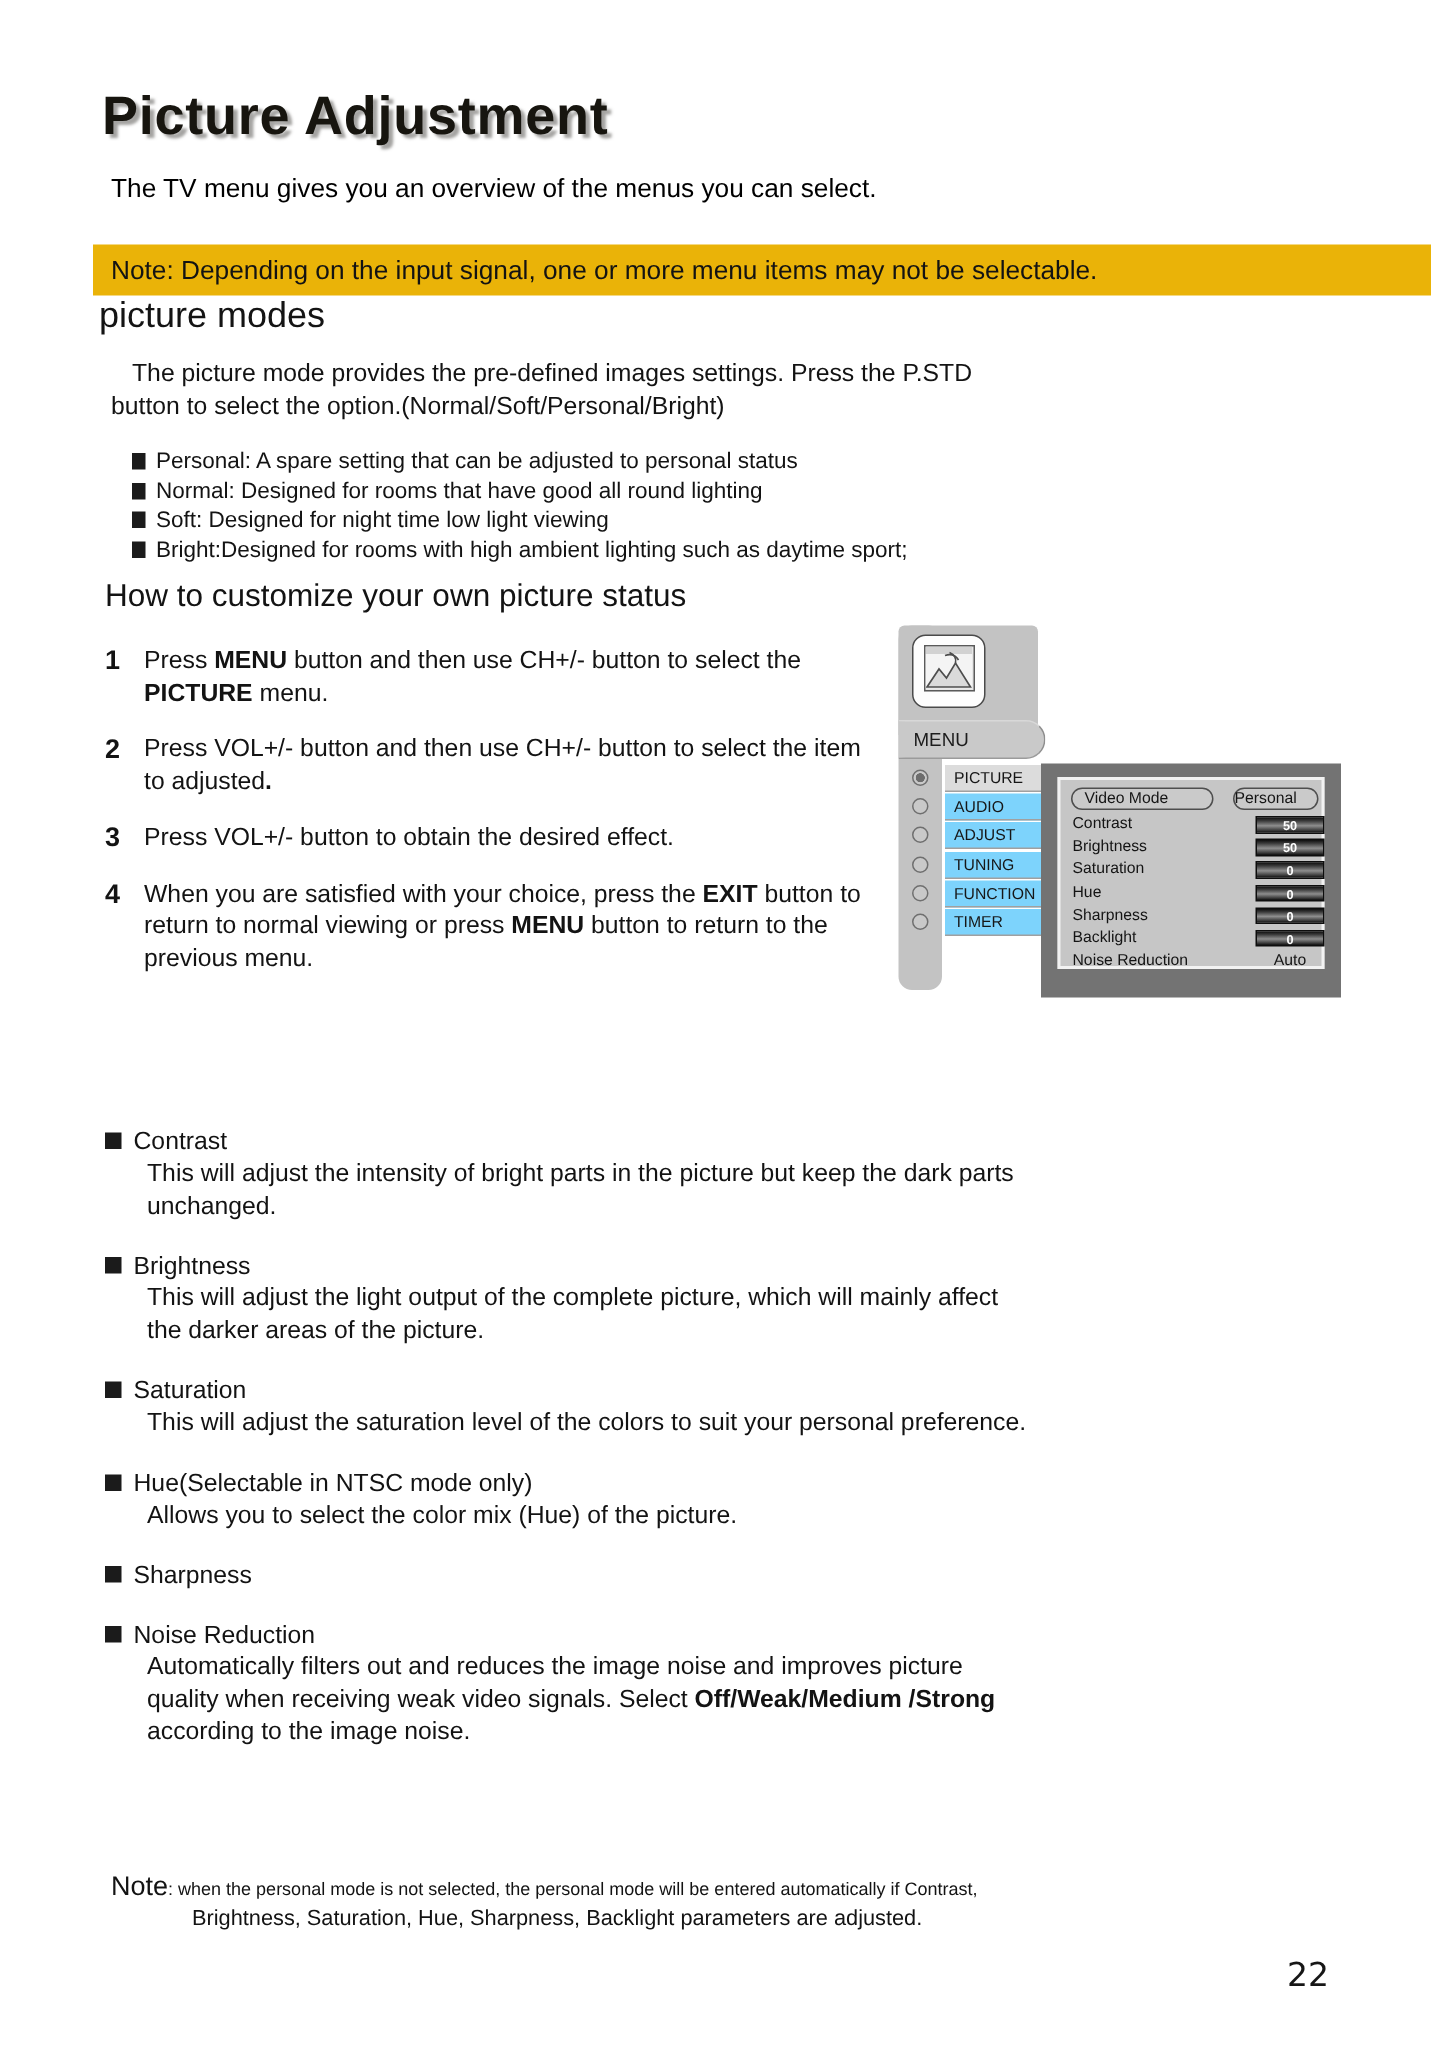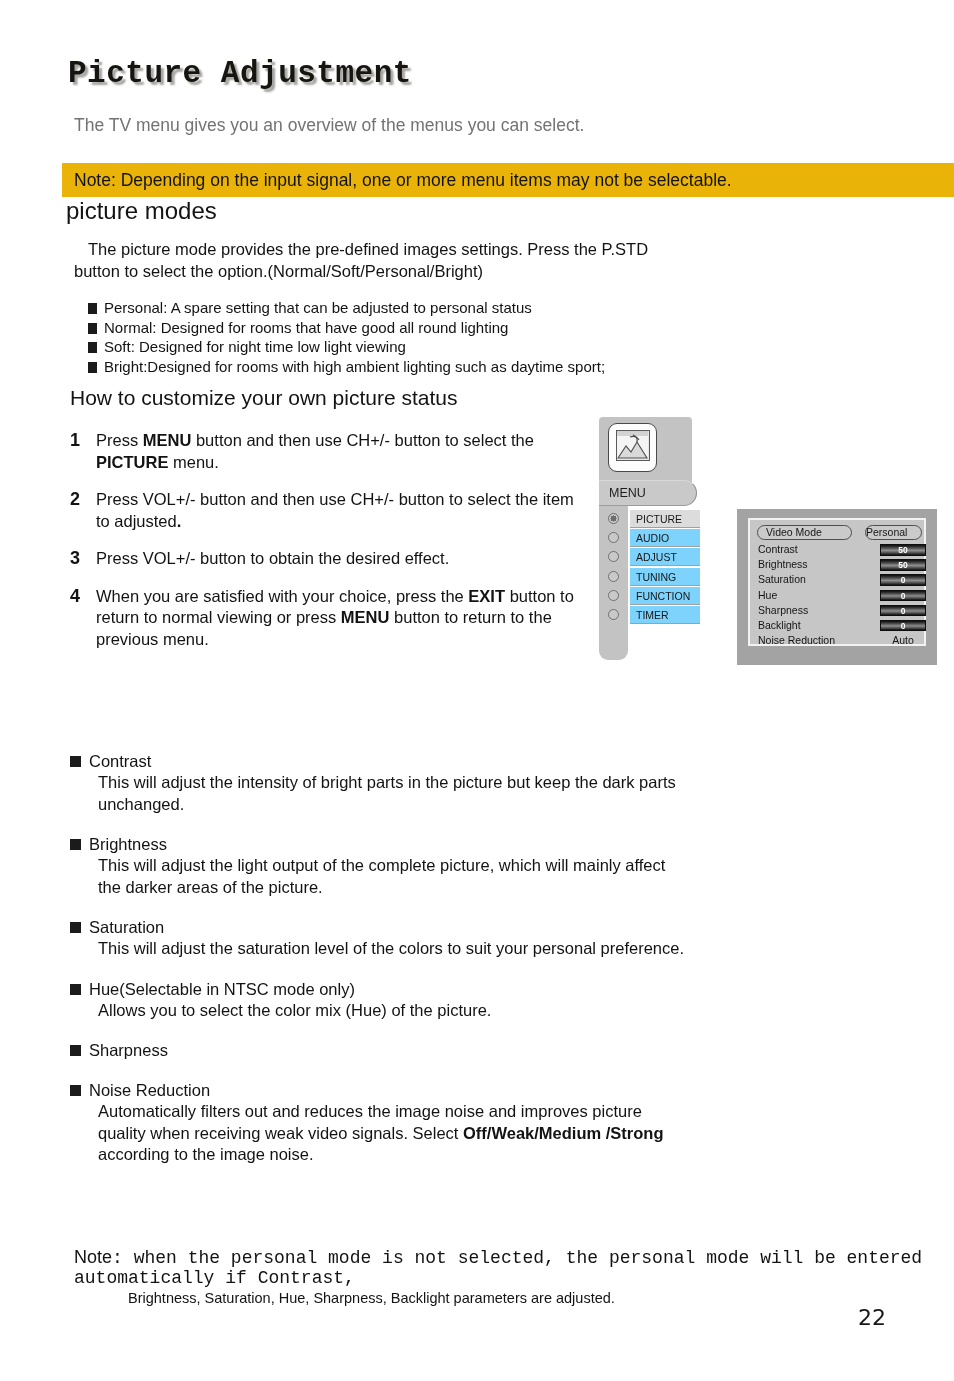--- a/index.html
+++ b/index.html
@@ -20,35 +20,35 @@
     left: 0; top: 0;
     width: 954px;
     height: 1381px;
   }
 
   
   .title {
     position: absolute;
     left: 68px;
     top: 56px;
-    font-size: 31px;
+    font-size: 36px;
     font-weight: bold;
     letter-spacing: 0.5px;
     color: #17150f;
     text-shadow: 3px 3px 2px rgba(90,88,84,0.55);
-    font-family: Liberation Mono, monospace;
+    font-family: Liberation Sans, sans-serif;
     white-space: nowrap;
   }
 
   .intro-line {
     position: absolute;
     left: 74px;
     top: 115px;
     font-size: 17.5px;
-    color: #737373;
+    color: #000000;
     white-space: nowrap;
   }
 
   
   .note-bar {
     position: absolute;
     left: 62px;
     top: 163px;
     width: 952px;
     height: 34px;
@@ -241,22 +241,21 @@
     line-height: 12px;
   }
   .dg-navlabel.sel { background: #dcdcdc; }
 
   .dg-panel {
     position: absolute;
     left: 95px;
     top: 92px;
     width: 200px;
     height: 156px;
-    background: #a3a3a3;
-    margin-left: 43px;
+    background: #737373;
   }
   .dg-panel-inner {
     position: absolute;
     left: 11px;
     top: 9px;
     width: 178px;
     height: 128px;
     background: #c6c6c6;
     border: 2px solid #f2f2f2;
     box-sizing: border-box;
@@ -366,23 +365,22 @@
   .final-note {
     position: absolute;
     left: 74px;
     top: 1247px;
     width: 860px;
   }
   .final-note .fn-label {
     font-size: 18px;
   }
   .final-note .fn-text {
-    font-size: 18px;
+    font-size: 12px;
     line-height: 20px;
-    font-family: Liberation Mono, monospace;
   }
   .final-note .fn-second {
     display: block;
     padding-left: 54px;
     font-size: 14.5px;
     line-height: 20px;
   }
 
   .page-num {
     position: absolute;

